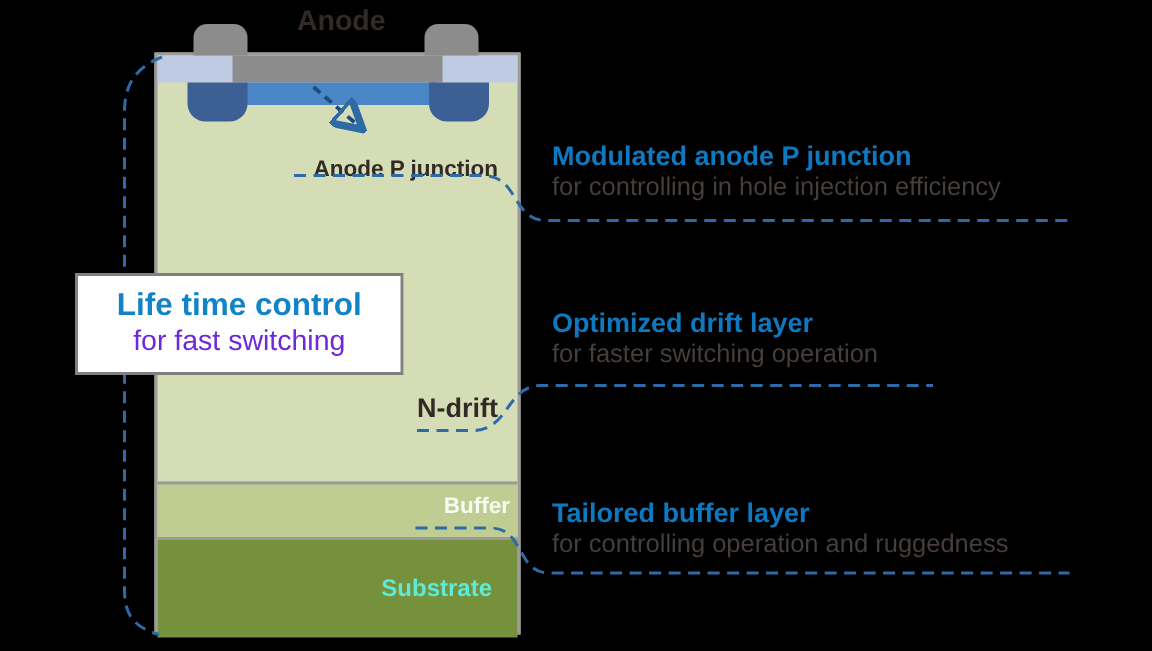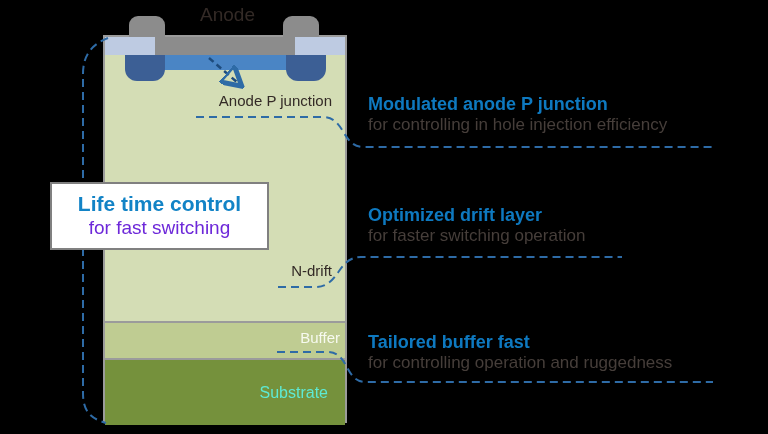--- a/index.html
+++ b/index.html
@@ -34,24 +34,24 @@
   .pwell.right{left:181px;}
   .layer-buffer{position:absolute;left:0;top:284px;width:100%;height:39px;background:var(--buffer-green);
                 border-top:2px solid var(--outline-gray);border-bottom:2px solid var(--outline-gray);box-sizing:border-box;}
   .layer-substrate{position:absolute;left:0;top:323px;width:100%;height:65px;background:var(--substrate-green);}
   .bump{position:absolute;top:16px;width:36px;height:21px;background:var(--metal-gray);
         border-radius:9px 9px 0 0;z-index:2;}
   .bump.left{left:129px;}
   .bump.right{left:283px;}
 
   
-  .lbl{position:absolute;color:var(--darktext);font-weight:normal;z-index:3;white-space:nowrap;}
+  .lbl{position:absolute;color:var(--darktext);font-weight:bold;z-index:3;white-space:nowrap;}
   .anode-lbl{left:170px;top:4px;width:115px;text-align:center;font-size:19px;}
-  .apj-lbl{left:150px;top:92px;width:182px;text-align:right;font-size:15px;}
-  .ndrift-lbl{left:240px;top:262px;width:92px;text-align:right;font-size:15px;}
+  .apj-lbl{left:150px;top:104px;width:182px;text-align:right;font-size:15px;}
+  .ndrift-lbl{left:240px;top:262px;width:92px;text-align:right;font-size:18px;}
   .buffer-lbl{left:200px;top:329px;width:140px;text-align:right;font-size:15px;color:#f7faf0;}
   .substrate-lbl{left:180px;top:384px;width:148px;text-align:right;font-size:16px;color:#5eead4;}
 
   
   .wires{position:absolute;left:0;top:0;width:768px;height:434px;z-index:5;pointer-events:none;}
   .wires path{fill:none;stroke:var(--dash);stroke-width:2;}
   .wires .dashes{stroke-dasharray:8 5;}
   .wires .arrow{stroke:var(--navy);stroke-width:2.5;stroke-dasharray:6 4;}
 
   
@@ -112,17 +112,17 @@
 
   <div class="ann ann1">
     <div class="title">Modulated anode P junction</div>
     <div class="sub">for controlling in hole injection efficiency</div>
   </div>
   <div class="ann ann2">
     <div class="title">Optimized drift layer</div>
     <div class="sub">for faster switching operation</div>
   </div>
   <div class="ann ann3">
-    <div class="title">Tailored buffer fast</div>
+    <div class="title">Tailored buffer layer</div>
     <div class="sub">for controlling operation and ruggedness</div>
   </div>
 
 </div>
 
 </body></html>

